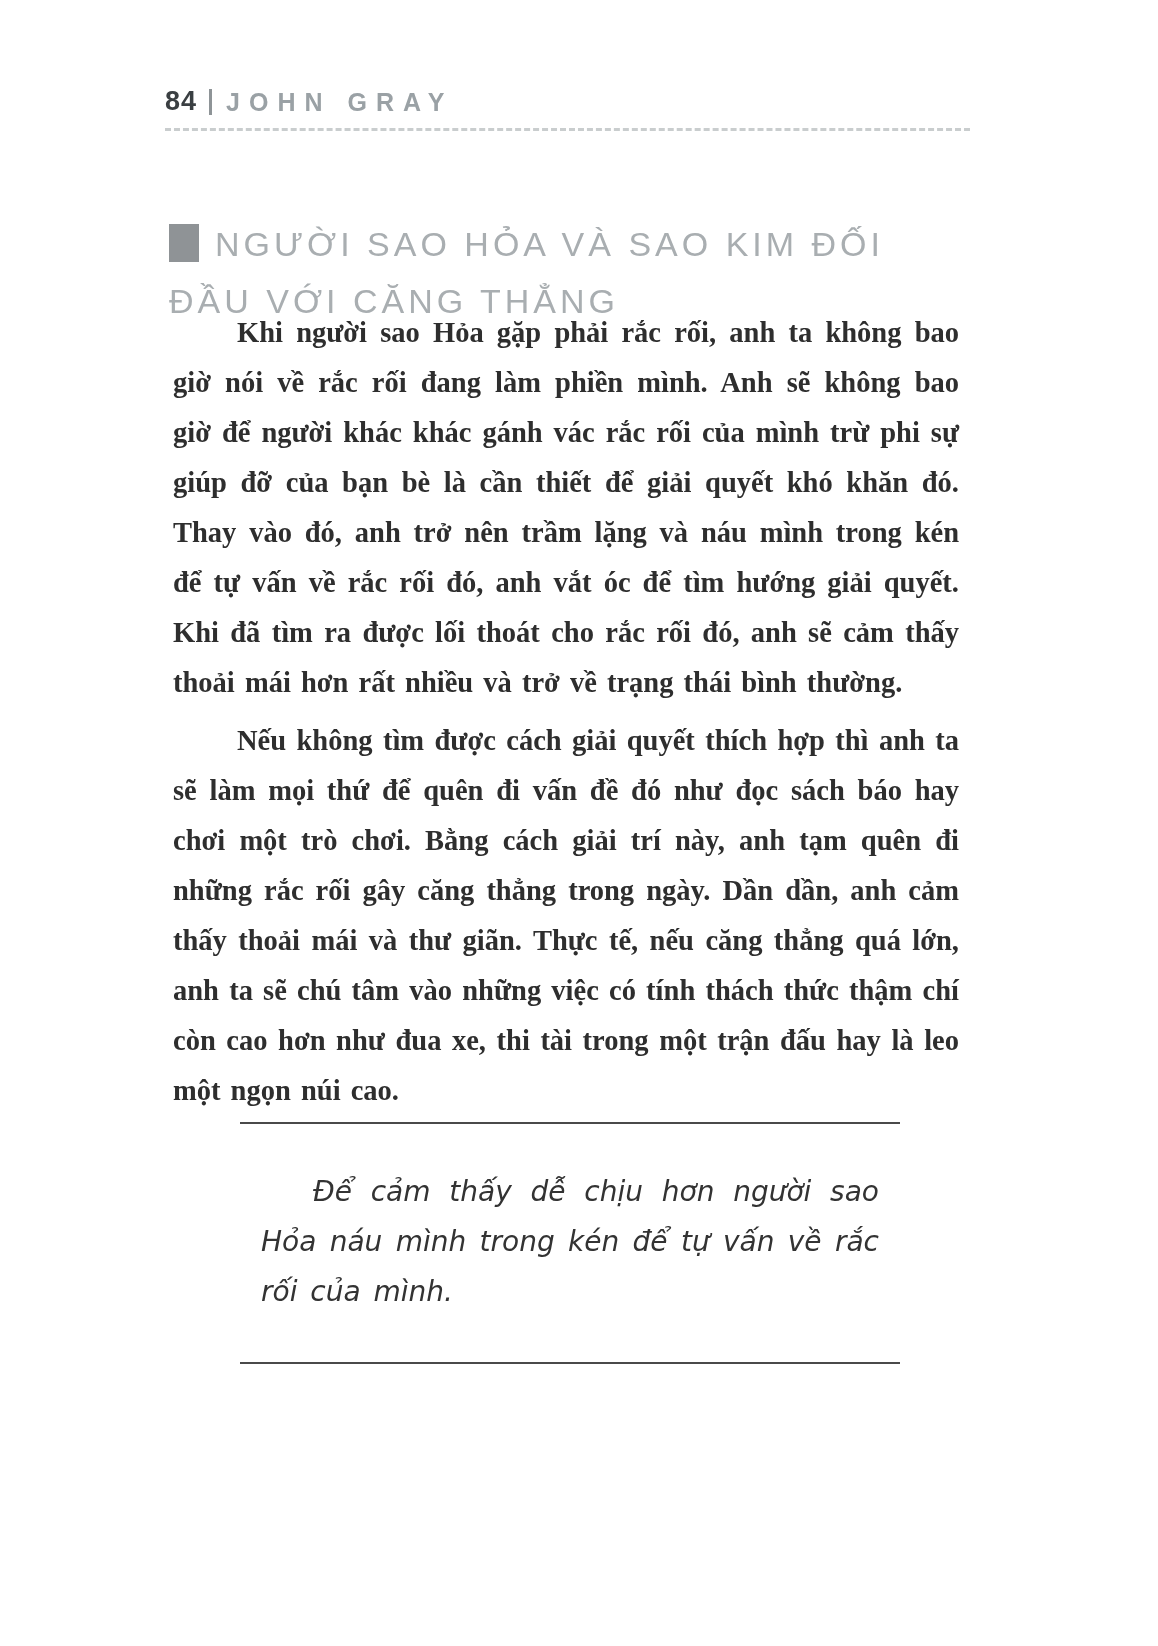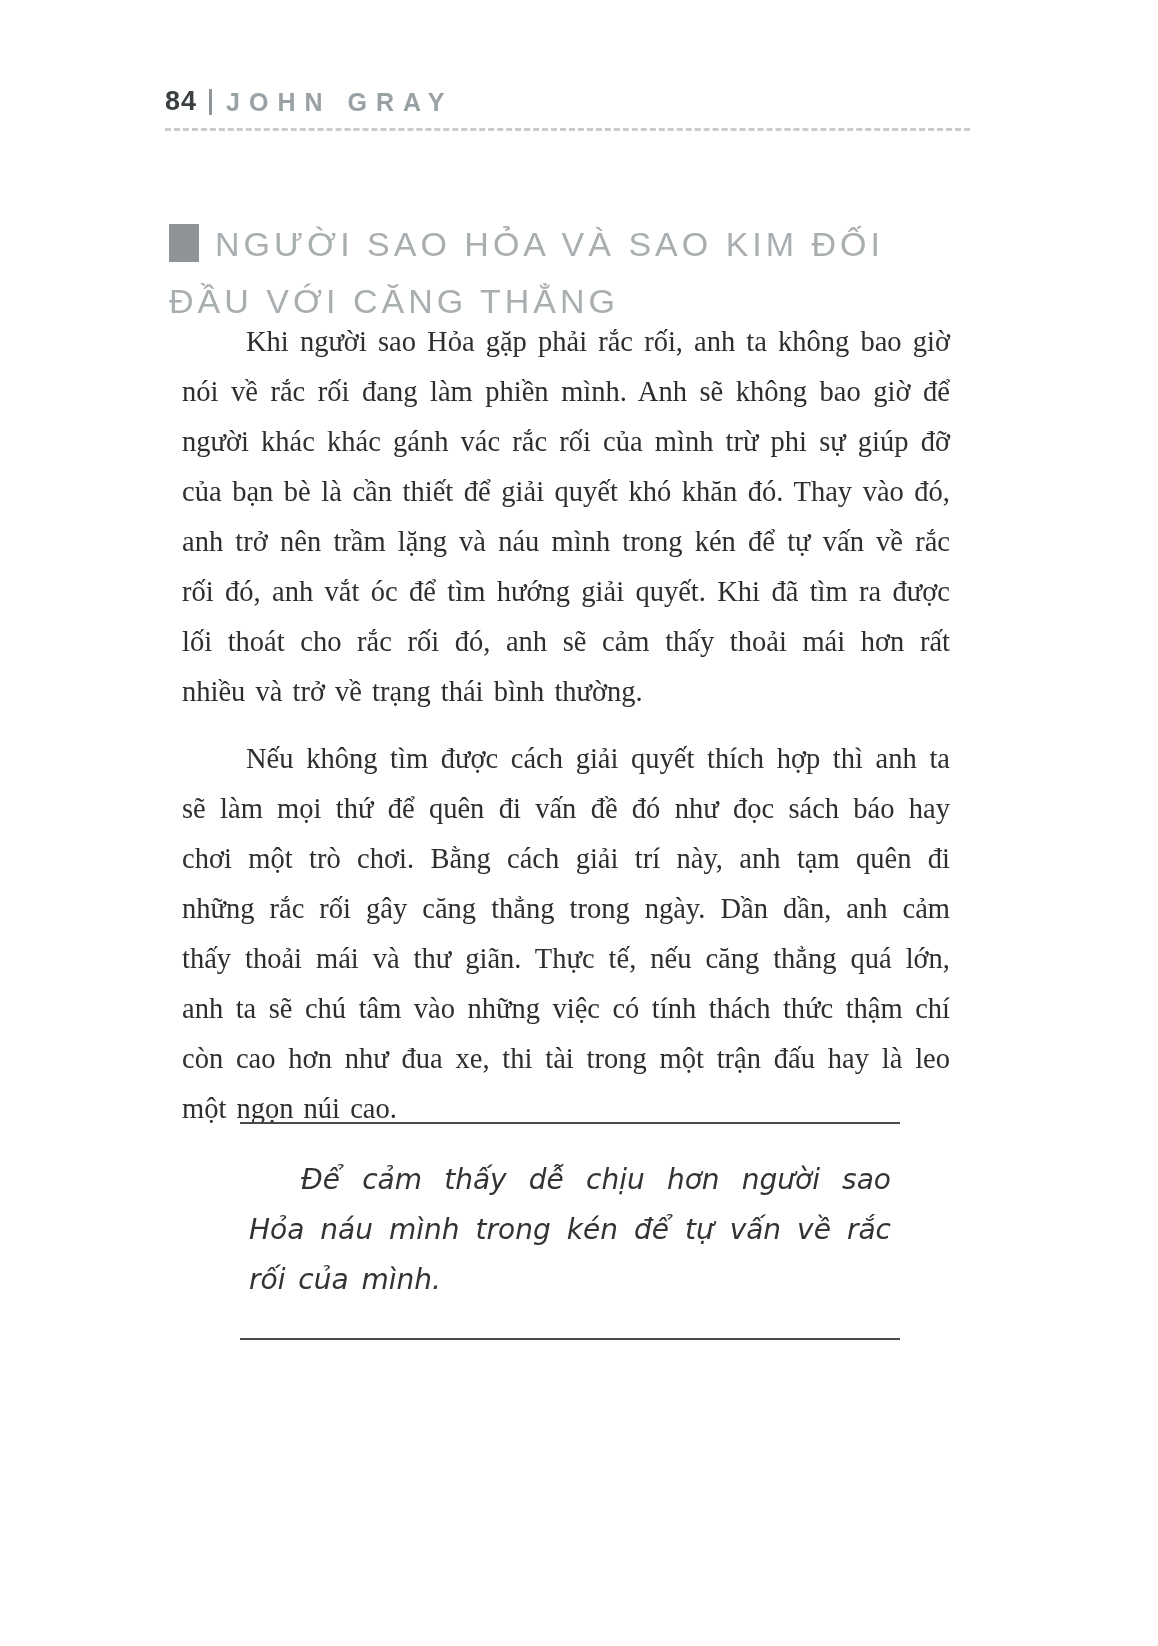--- a/index.html
+++ b/index.html
@@ -81,41 +81,42 @@
 
   
   .body-copy {
     position: absolute;
     top: 300px;
     left: 165px;
     width: 802px;
     color: #2e2e2e;
   }
   .body-para {
-    margin: 17px;
+    margin: 8px;
     font-size: 28.5px;
     line-height: 50px;
     text-align: justify;
     text-indent: 64px;
     word-spacing: 3px;
+    font-weight: bold;
   }
 
   
   .pull-quote {
     position: absolute;
     top: 1122px;
     left: 240px;
     width: 660px;
     border-top: 2px solid #4a4a4a;
     border-bottom: 2px solid #4a4a4a;
     padding: 28px 6px 30px 6px;
     box-sizing: border-box;
   }
   .pull-quote p {
-    margin: 3px;
+    margin: 15px;
     font-family: "DejaVu Sans", sans-serif;
     font-style: italic;
     font-size: 28px;
     line-height: 50px;
     color: #333333;
     text-align: justify;
     text-indent: 52px;
     word-spacing: 4px;
   }
 </style>

